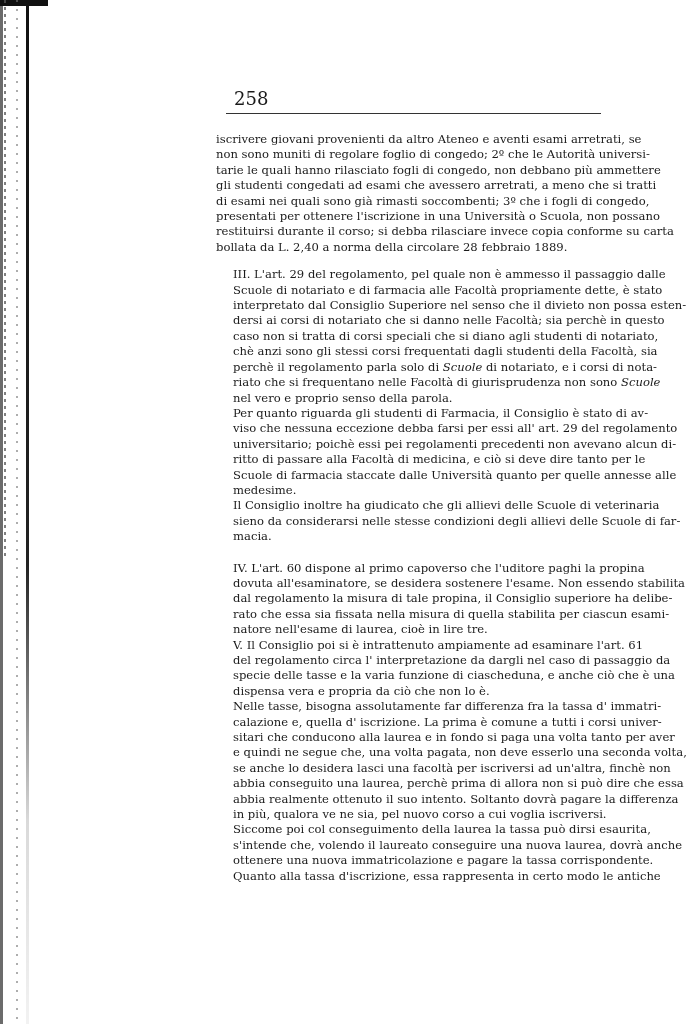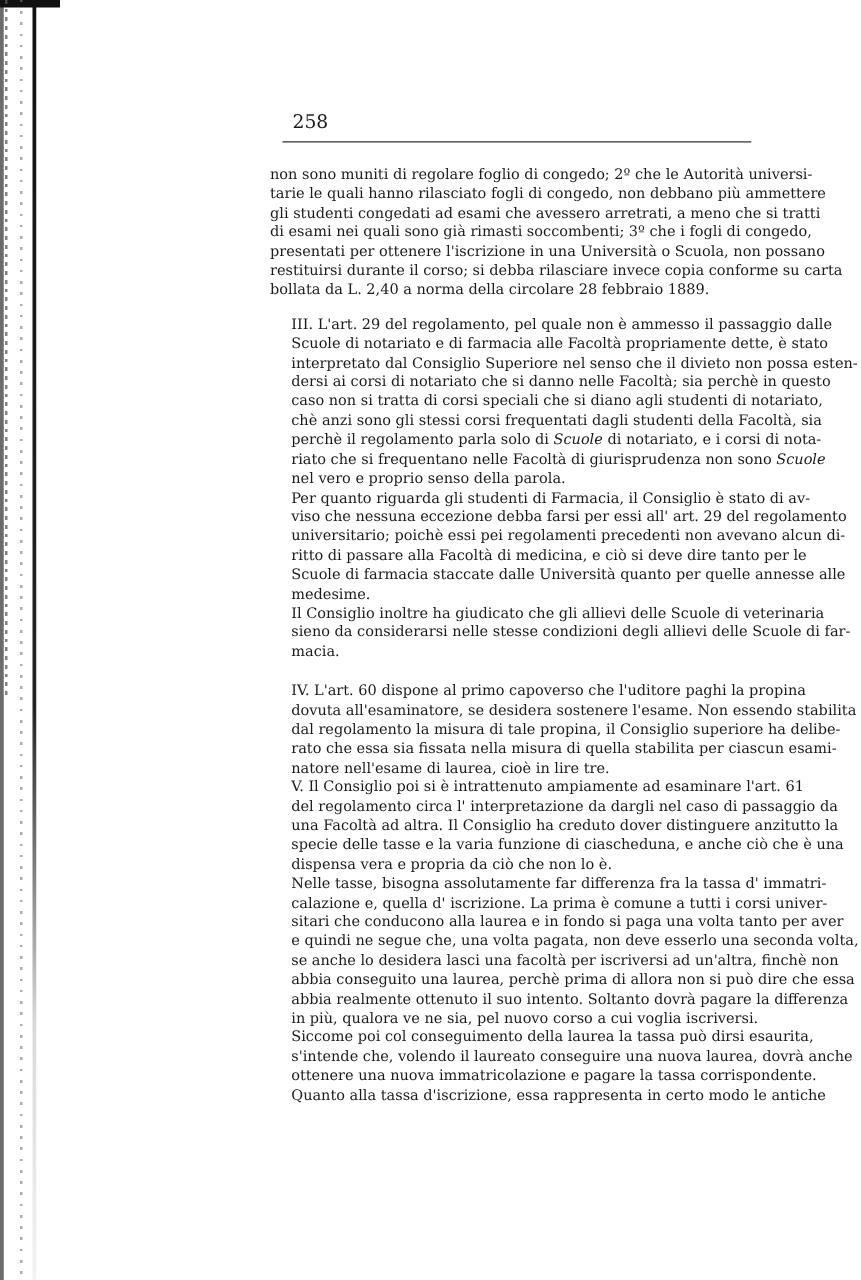--- a/index.html
+++ b/index.html
@@ -8,21 +8,21 @@
     font-family: "DejaVu Serif", serif; color: #1a1a1a;
   }
   .binding { position: absolute; left: 0; top: 0; width: 30px; height: 1024px; }
   .binding .edge { position: absolute; left: 0; top: 0; width: 3px; height: 1024px; background: #6b6b6b; }
   .binding .bar1 { position: absolute; left: 4px; top: 0; width: 2px; height: 560px; background: repeating-linear-gradient(#555 0 3px, transparent 3px 7px); opacity: .75; }
   .binding .bar2 { position: absolute; left: 16px; top: 0; width: 2px; height: 1024px; background: repeating-linear-gradient(#777 0 2px, transparent 2px 9px); opacity: .6; }
   .binding .bar3 { position: absolute; left: 26px; top: 4px; width: 3px; height: 1020px; background: linear-gradient(#111 0, #222 55%, rgba(0,0,0,0.15) 80%, rgba(0,0,0,0.05) 100%); }
   .binding .topcap { position: absolute; left: 0; top: 0; width: 48px; height: 6px; background: #111; }
 
   .header { position: absolute; left: 216px; top: 88px; width: 400px; }
-  .page-number { position: absolute; left: 18px; top: 0; font-size: 15px; text-align: center; }
+  .page-number { position: absolute; left: 18px; top: 0; font-size: 18px; text-align: center; }
   .rule { position: absolute; left: 10px; top: 25px; width: 375px; height: 1px; border-top: 1.5px solid #333; }
 
   .text { position: absolute; left: 216px; top: 132px; width: 392px; font-size: 11.6px; line-height: 15.4px; text-align: justify; }
   .text p { margin: 0; text-indent: 17px; }
   .text p.cont { text-indent: 0; }
   .text .it { font-style: italic; }
   .line { display: block; text-align: justify; text-align-last: justify; white-space: nowrap; }
   .line.last { text-align-last: left; }
 </style>
 </head>
@@ -36,20 +36,21 @@
   <div class="bar3"></div>
 </div>
 
 <div class="header">
   <span class="page-number">258</span>
   <div class="rule"></div>
 </div>
 
 <div class="text" id="body-text">
     <p class="cont">
+      <span class="line">iscrivere giovani provenienti da altro Ateneo e aventi esami arretrati, se</span>
       <span class="line">non sono muniti di regolare foglio di congedo; 2º che le Autorità universi-</span>
       <span class="line">tarie le quali hanno rilasciato fogli di congedo, non debbano più ammettere</span>
       <span class="line">gli studenti congedati ad esami che avessero arretrati, a meno che si tratti</span>
       <span class="line">di esami nei quali sono già rimasti soccombenti; 3º che i fogli di congedo,</span>
       <span class="line">presentati per ottenere l'iscrizione in una Università o Scuola, non possano</span>
       <span class="line">restituirsi durante il corso; si debba rilasciare invece copia conforme su carta</span>
       <span class="line last">bollata da L. 2,40 a norma della circolare 28 febbraio 1889.</span>
     </p>
     <p>
       <span class="line" style="text-indent: 17px; margin-top: 12px;">III. L'art. 29 del regolamento, pel quale non è ammesso il passaggio dalle</span>
@@ -78,21 +79,20 @@
     <p>
       <span class="line" style="text-indent: 17px; margin-top: 16px;">IV. L'art. 60 dispone al primo capoverso che l'uditore paghi la propina</span>
       <span class="line">dovuta all'esaminatore, se desidera sostenere l'esame. Non essendo stabilita</span>
       <span class="line">dal regolamento la misura di tale propina, il Consiglio superiore ha delibe-</span>
       <span class="line">rato che essa sia fissata nella misura di quella stabilita per ciascun esami-</span>
       <span class="line last">natore nell'esame di laurea, cioè in lire tre.</span>
     </p>
     <p>
       <span class="line" style="text-indent: 17px;">V. Il Consiglio poi si è intrattenuto ampiamente ad esaminare l'art. 61</span>
       <span class="line">del regolamento circa l' interpretazione da dargli nel caso di passaggio da</span>
-      <span class="line">una Facoltà ad altra. Il Consiglio ha creduto dover distinguere anzitutto la</span>
       <span class="line">specie delle tasse e la varia funzione di ciascheduna, e anche ciò che è una</span>
       <span class="line last">dispensa vera e propria da ciò che non lo è.</span>
     </p>
     <p>
       <span class="line" style="text-indent: 17px;">Nelle tasse, bisogna assolutamente far differenza fra la tassa d' immatri-</span>
       <span class="line">calazione e, quella d' iscrizione. La prima è comune a tutti i corsi univer-</span>
       <span class="line">sitari che conducono alla laurea e in fondo si paga una volta tanto per aver</span>
       <span class="line">e quindi ne segue che, una volta pagata, non deve esserlo una seconda volta,</span>
       <span class="line">se anche lo desidera lasci una facoltà per iscriversi ad un'altra, finchè non</span>
       <span class="line">abbia conseguito una laurea, perchè prima di allora non si può dire che essa</span>

